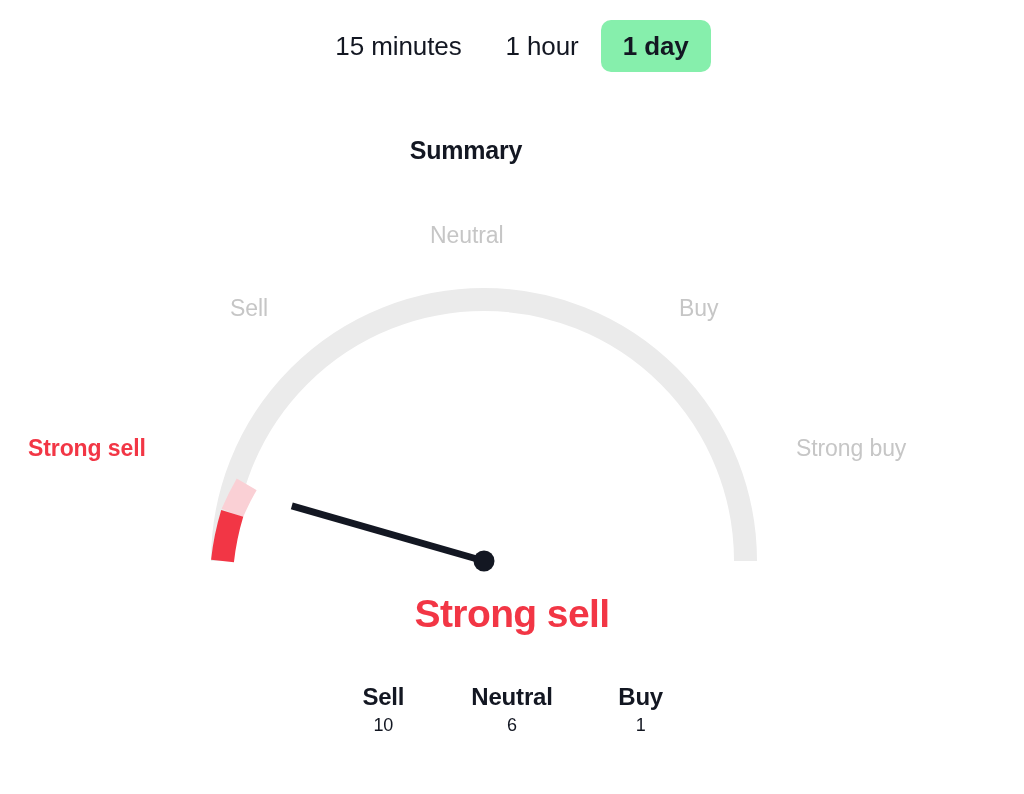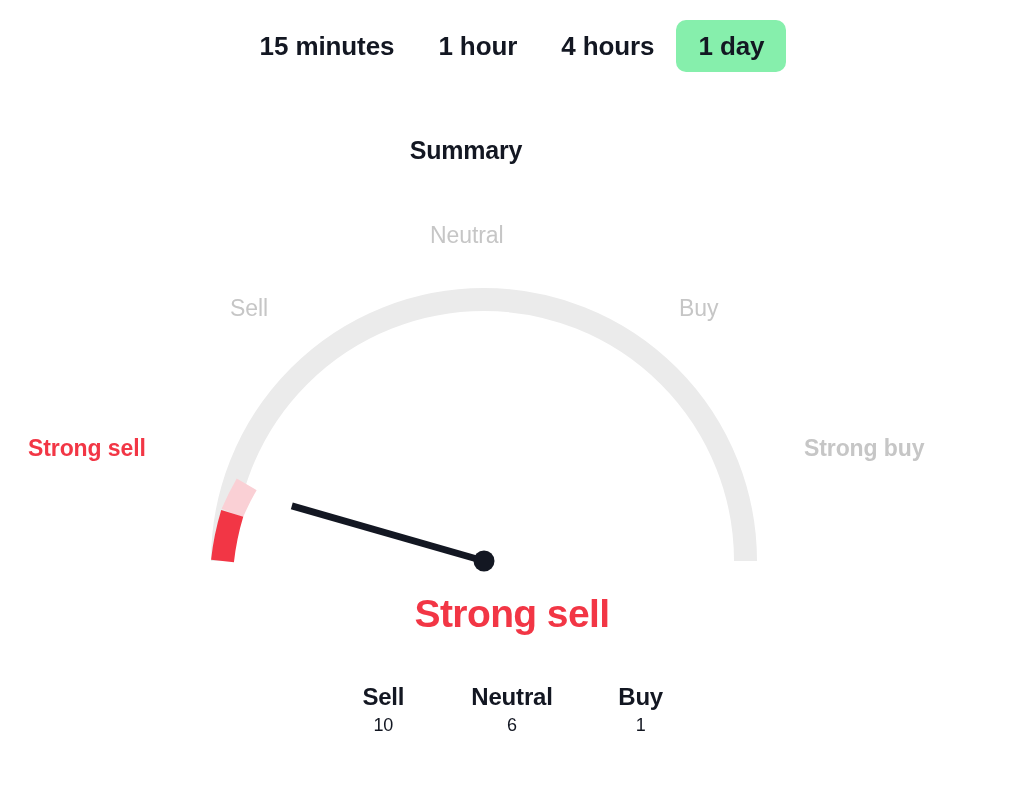--- a/index.html
+++ b/index.html
@@ -24,21 +24,21 @@
     top: 0;
     width: 1024px;
     height: 92px;
     display: flex;
     align-items: center;
     justify-content: center;
     gap: 0px;
   }
   .tab {
     font-size: 26px;
-    font-weight: 700;
+    font-weight: 400;
     color: #131722;
     line-height: 1;
     padding: 13px 22px;
     border-radius: 10px;
     white-space: nowrap;
     letter-spacing: -0.1px;
     cursor: pointer;
     user-select: none;
   }
   .tab.active {
@@ -77,21 +77,21 @@
   
   .ring-label {
     position: absolute;
     font-size: 23px;
     line-height: 1;
     white-space: nowrap;
     color: #c6c6c6;
     font-weight: 400;
     letter-spacing: -0.1px;
   }
-  .ring-label.bold { font-weight: 700; margin-left: 8px; }
+  .ring-label.bold { font-weight: 400; }
   .ring-label.danger { color: #f23645; font-weight: 700; }
 
   #lbl-strong-sell { left: 28px;  top: 437px; }
   #lbl-sell        { left: 230px; top: 297px; }
   #lbl-neutral     { left: 430px; top: 224px; }
   #lbl-buy         { left: 679px; top: 297px; }
   #lbl-strong-buy  { left: 796px; top: 437px; }
 
   
   .verdict {
@@ -135,21 +135,20 @@
     line-height: 1.6;
     letter-spacing: -0.2px;
   }
 </style>
 </head>
 <body>
 
 <div class="tabs-row">
   <div class="tab">15 minutes</div>
   <div class="tab">1 hour</div>
-  <div class="tab">4 hours</div>
   <div class="tab active">1 day</div>
 </div>
 
 <div class="summary-title">Summary</div>
 
 <div class="gauge-wrap">
   <svg class="gauge-svg" width="1024" height="794" viewBox="0 0 1024 794">
 
     <path d="M 222.5 561 A 261.5 261.5 0 0 1 745.5 561" fill="none" stroke="#ebebeb" stroke-width="23"></path>
 

